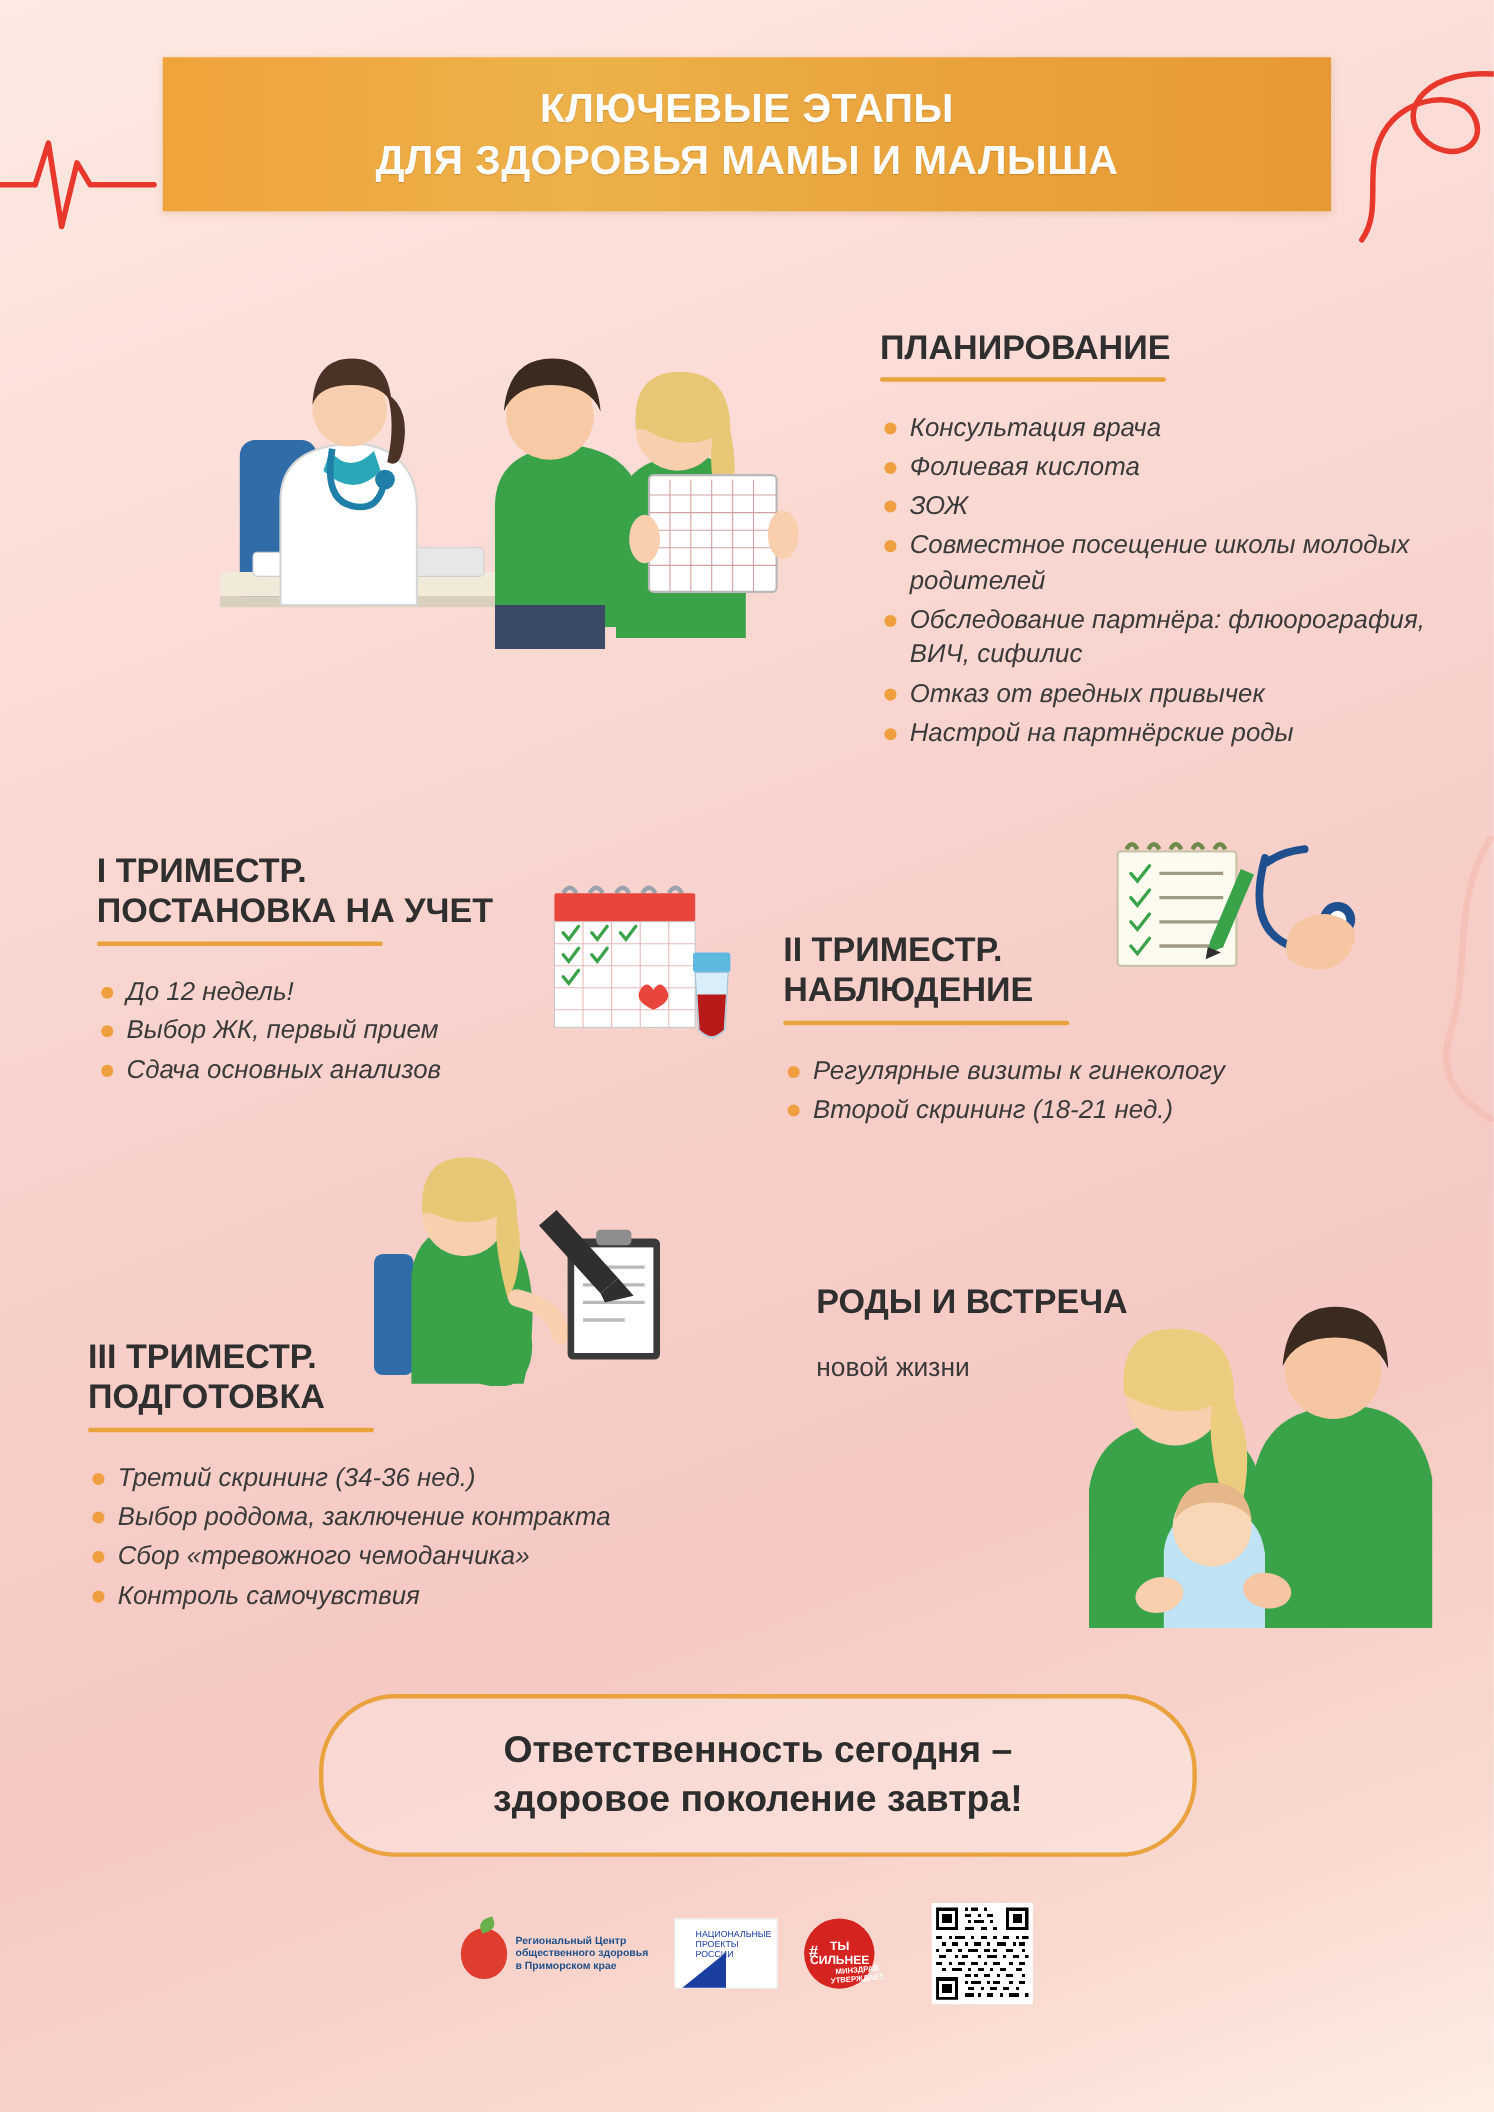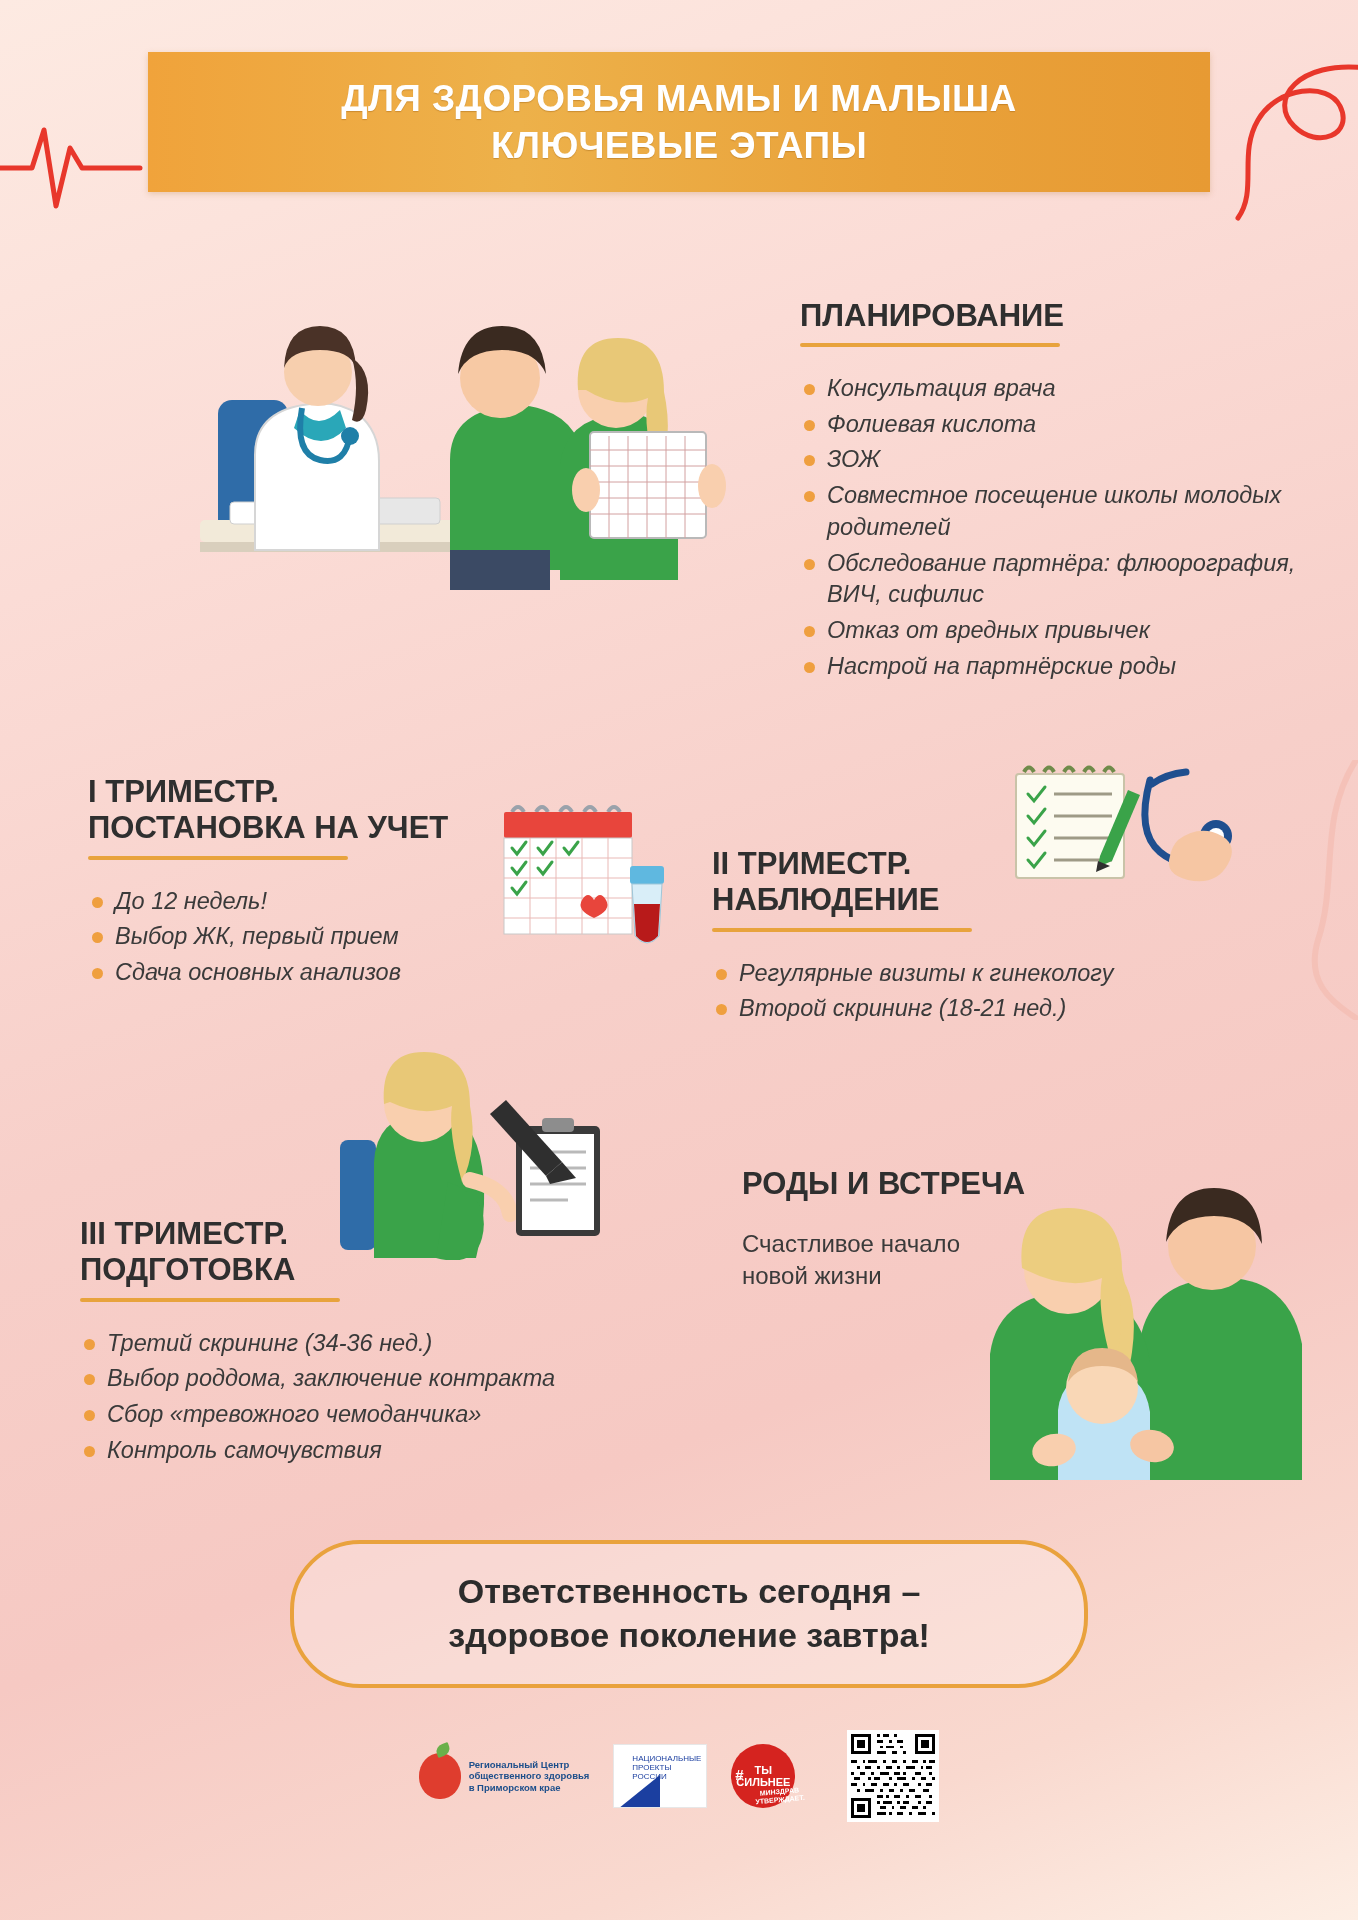--- a/index.html
+++ b/index.html
@@ -254,22 +254,22 @@
 </svg>
 <svg class="deco deco-right" width="250" height="230" viewBox="0 0 250 230">
   <path d="M248 18 C180 10 150 50 176 76 C200 100 236 84 222 56 C210 32 160 36 140 70 C120 104 140 140 120 168" fill="none" stroke="#e8372b" stroke-width="5" stroke-linecap="round"></path>
 </svg>
 <svg class="deco" style="right:0; top:760px;" width="140" height="260" viewBox="0 0 140 260">
   <path d="M138 0 C100 60 120 120 100 180 C88 220 110 240 138 258" fill="none" stroke="#f3b9ad" stroke-width="6" stroke-linecap="round" opacity=".6"></path>
 </svg>
 
 <div class="header-band">
   <div class="header-title">
+    <div>КЛЮЧЕВЫЕ ЭТАПЫ</div>
     <div>ДЛЯ ЗДОРОВЬЯ МАМЫ И МАЛЫША</div>
-    <div>КЛЮЧЕВЫЕ ЭТАПЫ</div>
   </div>
 </div>
 
 <svg class="illus" id="illus-planning" viewBox="0 0 570 340">
 
   <rect x="18" y="150" width="70" height="150" rx="14" fill="#2f6ca8"></rect>
 
   <rect x="0" y="270" width="330" height="22" rx="5" fill="#f2ead9"></rect>
   <rect x="0" y="292" width="330" height="10" fill="#d9cfbd"></rect>
   <rect x="30" y="252" width="110" height="22" rx="4" fill="#ffffff" stroke="#cfcfcf"></rect>
@@ -453,21 +453,20 @@
     <li>Третий скрининг (34-36 нед.)</li>
     <li>Выбор роддома, заключение контракта</li>
     <li>Сбор «тревожного чемоданчика»</li>
     <li>Контроль самочувствия</li>
   </ul>
 </section>
 
 <section id="sec-birth">
   <h2 class="sect-title">РОДЫ И ВСТРЕЧА</h2>
   <div class="birth-sub">
-    <div>Счастливое начало</div>
     <div>новой жизни</div>
   </div>
 </section>
 
 <svg class="illus" id="illus-birth" viewBox="0 0 380 330">
 
   <path d="M190 330 L190 190 q10-58 76-62 q72-4 86 66 l0 136 Z" fill="#3aa349"></path>
   <circle cx="262" cy="96" r="44" fill="#f6c6a3"></circle>
   <path d="M216 92 q4-54 48-54 q46 0 48 56 q-12-28 -48-28 q-36 0 -48 26" fill="#3a2a20"></path>
 

